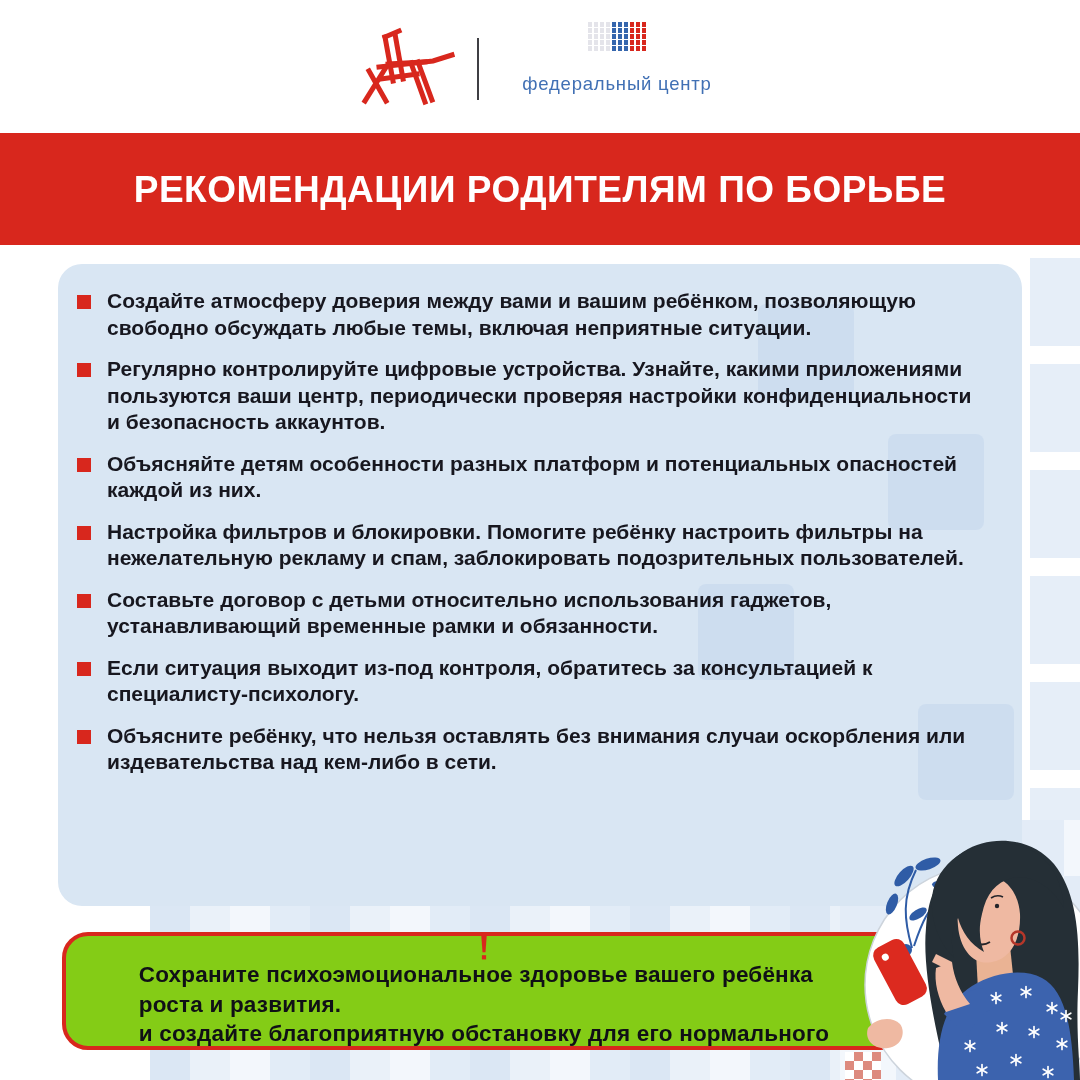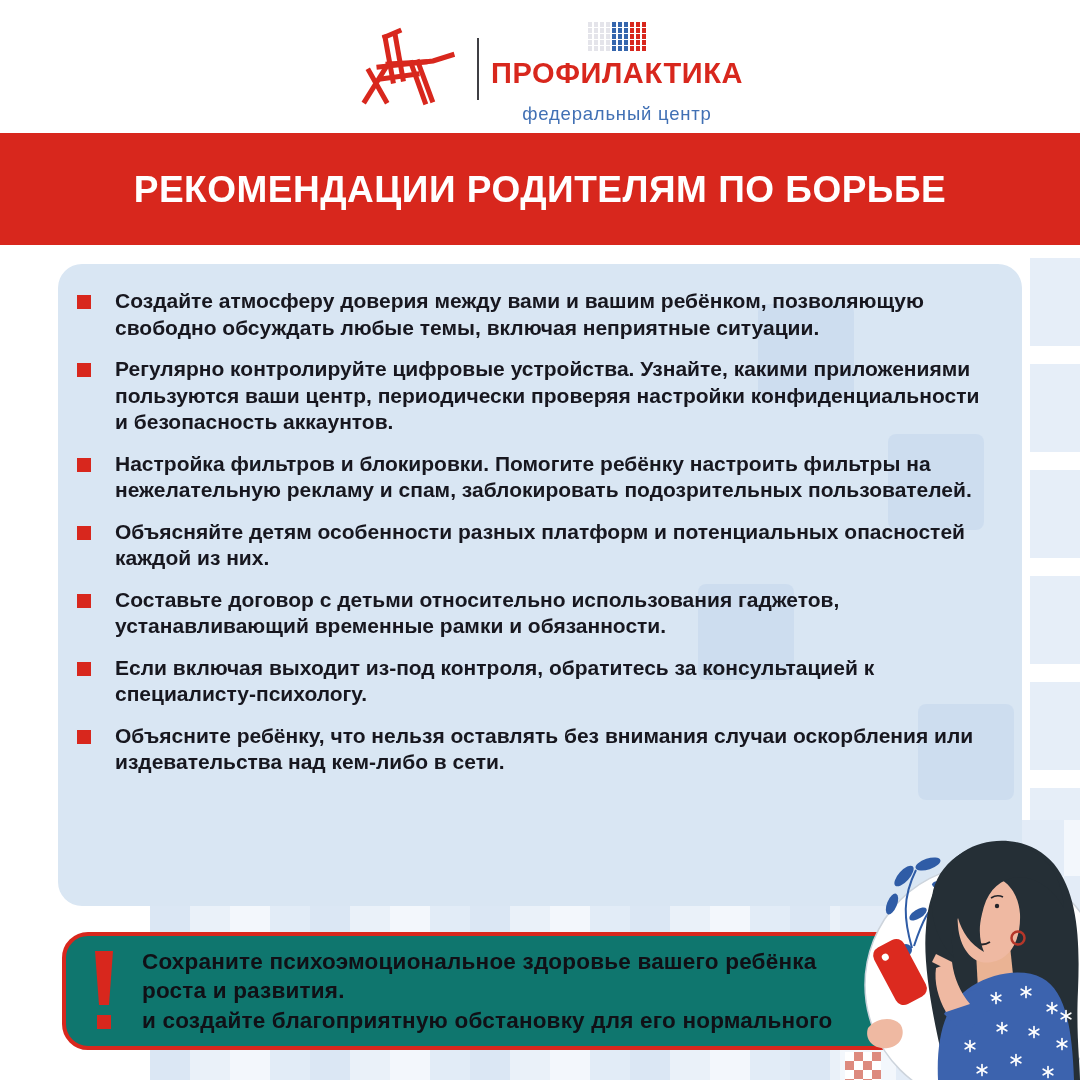--- a/index.html
+++ b/index.html
@@ -49,32 +49,32 @@
     color:#ffffff;font-weight:bold;font-size:37px;line-height:47px;letter-spacing:.5px;
     text-align:center;white-space:nowrap;
   }
   
   .panel{
     position:absolute;left:58px;top:264px;width:964px;height:642px;z-index:1;
     background:#d9e6f3;border-radius:24px;box-sizing:border-box;
     padding:24px 28px 18px 19px;overflow:hidden;
   }
   .panel .ghost{position:absolute;background:rgba(164,193,226,.22);border-radius:8px;z-index:0;}
-  .item{position:relative;z-index:1;display:flex;gap:24px;margin-bottom:15px;}
+  .item{position:relative;z-index:1;display:flex;gap:16px;margin-bottom:15px;}
   .item:last-child{margin-bottom:0;}
   .bullet{flex:0 0 14px;width:14px;height:14px;background:#d8271d;margin-top:7px;}
   .item p{
     margin:0;color:#17171f;font-size:21px;line-height:26.5px;font-weight:600;
     max-width:872px;
   }
   
   .warning{
     position:absolute;left:62px;top:932px;width:844px;height:118px;z-index:1;
-    background:#0f766e;border:4px solid #d8271d;border-radius:26px;box-sizing:border-box;
-    display:flex;align-items:center;
+    background:#84cc16;border:4px solid #d8271d;border-radius:26px;box-sizing:border-box;
+    display:flex;align-items:center;flex-direction:column;
   }
   .warning .excl{flex:0 0 24px;margin:0 26px 0 26px;}
   .warning-text div{
     color:#101016;font-weight:bold;font-size:22.5px;line-height:29.5px;letter-spacing:.2px;
     white-space:nowrap;
   }
   
   .illustration{position:absolute;right:0;bottom:0;width:260px;height:260px;z-index:3;}
 </style>
 </head>
@@ -149,21 +149,20 @@
           <i class="g"></i>
           <i class="g"></i>
           <i class="g"></i>
           <i class="b"></i>
           <i class="b"></i>
           <i class="b"></i>
           <i class="r"></i>
           <i class="r"></i>
           <i class="r"></i>
         </div>
-      <div class="brand-name">ПРОФИЛАКТИКА</div>
       <div class="brand-sub">федеральный центр</div>
     </div>
   </header>
 
   <div class="banner">
     <div>РЕКОМЕНДАЦИИ РОДИТЕЛЯМ ПО БОРЬБЕ</div>
   </div>
 
   <section class="panel">
     <span class="ghost" style="left:700px;top:40px;width:96px;height:96px;"></span>
@@ -174,33 +173,33 @@
     <div class="item">
       <span class="bullet"></span>
       <p>Создайте атмосферу доверия между вами и вашим ребёнком, позволяющую свободно обсуждать любые темы, включая неприятные ситуации.</p>
     </div>
     <div class="item">
       <span class="bullet"></span>
       <p>Регулярно контролируйте цифровые устройства. Узнайте, какими приложениями пользуются ваши центр, периодически проверяя настройки конфиденциальности и безопасность аккаунтов.</p>
     </div>
     <div class="item">
       <span class="bullet"></span>
+      <p>Объясняйте детям особенности разных платформ и потенциальных опасностей каждой из них.</p>
+    </div>
+    <div class="item">
+      <span class="bullet"></span>
       <p>Настройка фильтров и блокировки. Помогите ребёнку настроить фильтры на нежелательную рекламу и спам, заблокировать подозрительных пользователей.</p>
     </div>
     <div class="item">
       <span class="bullet"></span>
-      <p>Объясняйте детям особенности разных платформ и потенциальных опасностей каждой из них.</p>
-    </div>
-    <div class="item">
-      <span class="bullet"></span>
       <p>Составьте договор с детьми относительно использования гаджетов, устанавливающий временные рамки и обязанности.</p>
     </div>
     <div class="item">
       <span class="bullet"></span>
-      <p>Если включая выходит из-под контроля, обратитесь за консультацией к специалисту-психологу.</p>
+      <p>Если ситуация выходит из-под контроля, обратитесь за консультацией к специалисту-психологу.</p>
     </div>
     <div class="item">
       <span class="bullet"></span>
       <p>Объясните ребёнку, что нельзя оставлять без внимания случаи оскорбления или издевательства над кем-либо в сети.</p>
     </div>
   </section>
 
   <section class="warning">
     <svg class="excl" width="24" height="80" viewBox="0 0 24 80">
       <polygon points="3,0 21,0 17,54 7,54" fill="#d8271d"></polygon>

